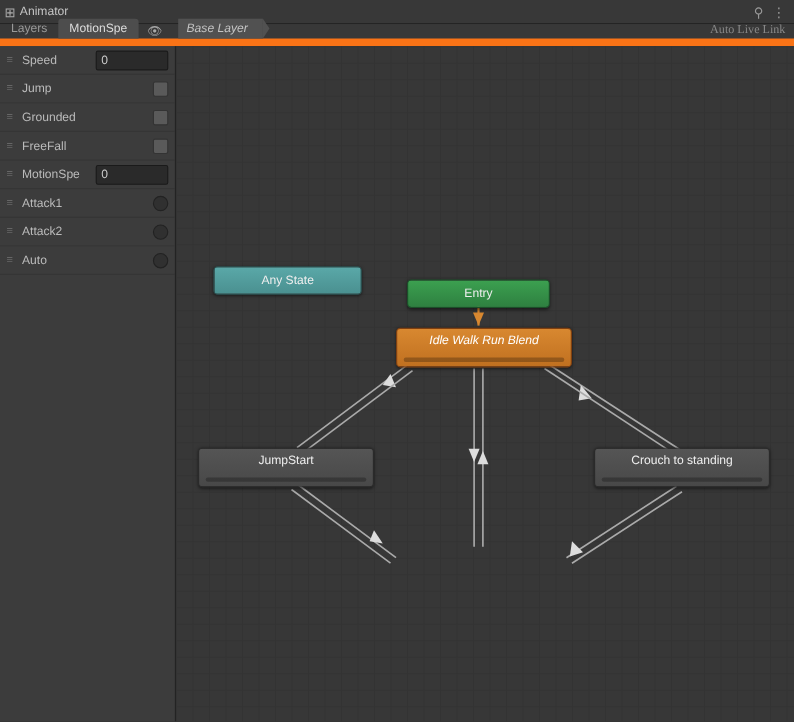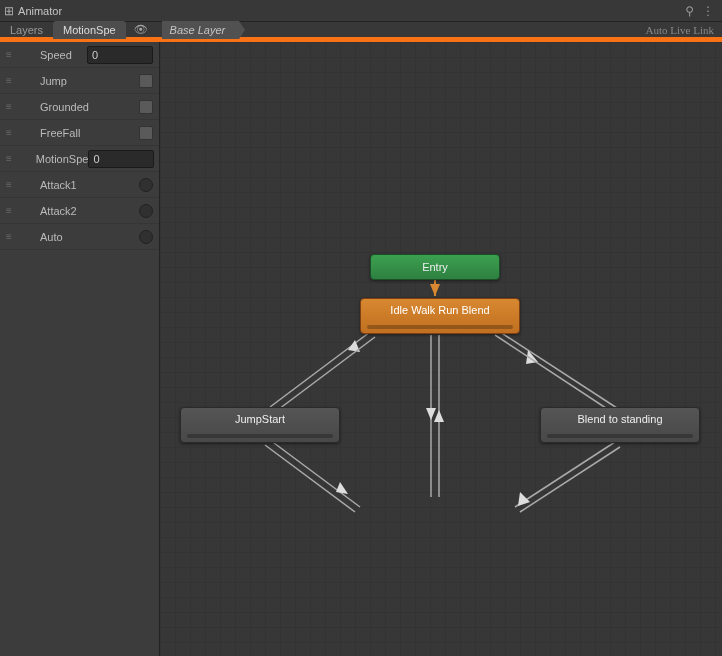--- a/index.html
+++ b/index.html
@@ -2,21 +2,21 @@
 <html><head>
 <meta charset="utf-8">
 <style>
 * { margin: 0; padding: 0; box-sizing: border-box; font-family: Arial, sans-serif; }
 body { background: #383838; width: 722px; height: 656px; overflow: hidden; color: #c4c4c4; font-size: 11px; }
 
 .titlebar { background: #383838; height: 22px; display: flex; align-items: center; padding: 0 4px; border-bottom: 1px solid #232323; }
 .titlebar .title { display: flex; align-items: center; gap: 4px; }
 .titlebar .spacer { flex: 1; }
 
-.tabbar { background: #383838; height: 20px; display: flex; align-items: center; border-bottom: 5px solid #f97316; }
+.tabbar { background: #383838; height: 20px; display: flex; align-items: flex-end; border-bottom: 7px solid #f97316; }
 .tab { padding: 3px 10px; color: #999; cursor: pointer; }
 .tab.active { background: #4d4d4d; color: #ddd; border-radius: 3px 3px 0 0; }
 .eye-icon { margin-left: 8px; margin-right: 8px; }
 
 .breadcrumb { display: flex; align-items: center; padding-left: 6px; }
 .breadcrumb-item { background: #515151; padding: 2px 14px 2px 8px; position: relative; height: 18px; display: flex; align-items: center; font-size: 11px; font-style: italic; }
 .breadcrumb-item::after { content: ''; position: absolute; right: -6px; top: 0; border-left: 6px solid #515151; border-top: 9px solid transparent; border-bottom: 9px solid transparent; }
 
 .auto-live { margin-left: auto; padding: 2px 8px; color: #888; font-family: Liberation Serif, serif; }
 
@@ -24,31 +24,31 @@
 
 .sidebar { width: 160px; background: #3c3c3c; border-right: 1px solid #232323; }
 .search-row { display: flex; align-items: center; padding: 3px 4px; gap: 4px; }
 .search-input { flex: 1; background: #2a2a2a; border: 1px solid #222; border-radius: 10px; padding: 2px 6px 2px 18px; color: #888; font-size: 11px; height: 18px; position: relative; }
 .search-wrap { position: relative; flex: 1; }
 .search-wrap .mag { position: absolute; left: 5px; top: 3px; font-size: 10px; color: #888; }
 .add-btn { background: #515151; border: 1px solid #222; border-radius: 2px; padding: 1px 6px; color: #ccc; font-size: 11px; cursor: pointer; }
 
 .param-row { display: flex; align-items: center; padding: 3px 6px; border-bottom: 1px solid #353535; height: 26px; }
 .drag-handle { width: 10px; color: #666; font-size: 10px; line-height: 4px; margin-right: 4px; }
-.param-name { flex: 1; color: #bbb; margin-left: 20px; }
+.param-name { flex: 1; color: #bbb; }
 .param-input { width: 66px; background: #2a2a2a; border: 1px solid #1a1a1a; border-radius: 2px; color: #ccc; padding: 2px 4px; font-size: 11px; text-align: left; }
 .param-checkbox { width: 14px; height: 14px; background: #5a5a5a; border: 1px solid #333; border-radius: 2px; }
 .param-radio { width: 14px; height: 14px; background: #303030; border: 1px solid #222; border-radius: 50%; }
 
 .graph { flex: 1; position: relative; background: #373737; background-image: linear-gradient(#333 1px, transparent 1px), linear-gradient(90deg, #333 1px, transparent 1px); background-size: 15px 15px; overflow: hidden; }
 
 .node { position: absolute; border-radius: 4px; text-align: center; padding: 6px 0; font-size: 11px; color: #eee; box-shadow: 0 1px 3px rgba(0,0,0,0.5); }
 .node.anystate { background: linear-gradient(#5aa8a8, #4a9090); border: 1px solid #2a5050; }
 .node.entry { background: linear-gradient(#3ca050, #2e8040); border: 1px solid #1a5028; margin-top: 12px; }
-.node.default { background: linear-gradient(#d88830, #c07020); border: 1px solid #804010; color: #fff; height: 36px; display: flex; align-items: flex-start; justify-content: center; padding-top: 5px; }
+.node.default { background: linear-gradient(#d88830, #c07020); border: 1px solid #804010; color: #fff; height: 36px; display: flex; align-items: flex-start; justify-content: center; padding-top: 5px; font-style: italic; }
 .node.default::after { content: ''; position: absolute; bottom: 4px; left: 6px; right: 6px; height: 4px; background: rgba(0,0,0,0.25); border-radius: 2px; }
 .node.state { background: linear-gradient(#555, #484848); border: 1px solid #2a2a2a; height: 36px; display: flex; align-items: flex-start; justify-content: center; padding-top: 5px; }
 .node.state::after { content: ''; position: absolute; bottom: 4px; left: 6px; right: 6px; height: 4px; background: rgba(0,0,0,0.25); border-radius: 2px; }
 
 svg.transitions { position: absolute; top: 0; left: 0; width: 100%; height: 100%; pointer-events: none; }
 .trans-line { stroke: #aaa; stroke-width: 1.5; fill: none; }
 .arrow { fill: #ddd; }
 .entry-arrow { fill: #d88830; }
 
 .lock-icon, .menu-icon { color: #999; font-size: 12px; padding: 0 4px; cursor: pointer; }
@@ -147,18 +147,19 @@
       <polygon class="arrow" points="188,452 176,450 180,440"></polygon>
 
       <line class="trans-line" x1="195" y1="470" x2="105" y2="403"></line>
 
       <line class="trans-line" x1="455" y1="400" x2="355" y2="465"></line>
 
       <line class="trans-line" x1="360" y1="470" x2="460" y2="405"></line>
       <polygon class="arrow" points="370,460 360,450 358,464"></polygon>
     </svg>
 
+    <div class="node anystate" style="left:34px;top:200px;width:135px;">Any State</div>
     <div class="node entry" style="left:210px;top:200px;width:130px;">Entry</div>
     <div class="node default" style="left:200px;top:256px;width:160px;">Idle Walk Run Blend</div>
     <div class="node state" style="left:20px;top:365px;width:160px;">JumpStart</div>
-    <div class="node state" style="left:380px;top:365px;width:160px;">Blend to standing</div>
+    <div class="node state" style="left:380px;top:365px;width:160px;">Crouch to standing</div>
   </div>
 </div>
 
 </body></html>

